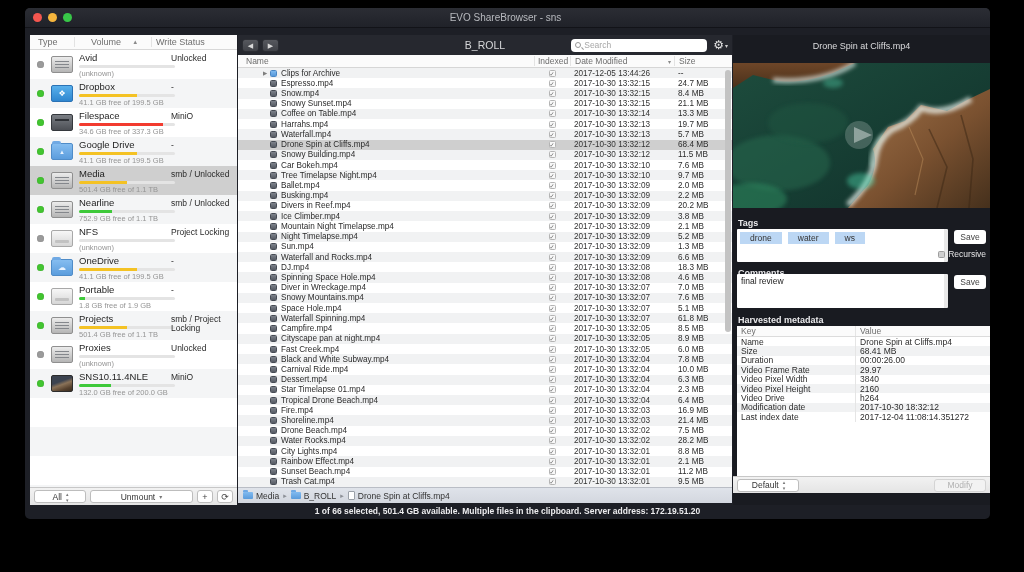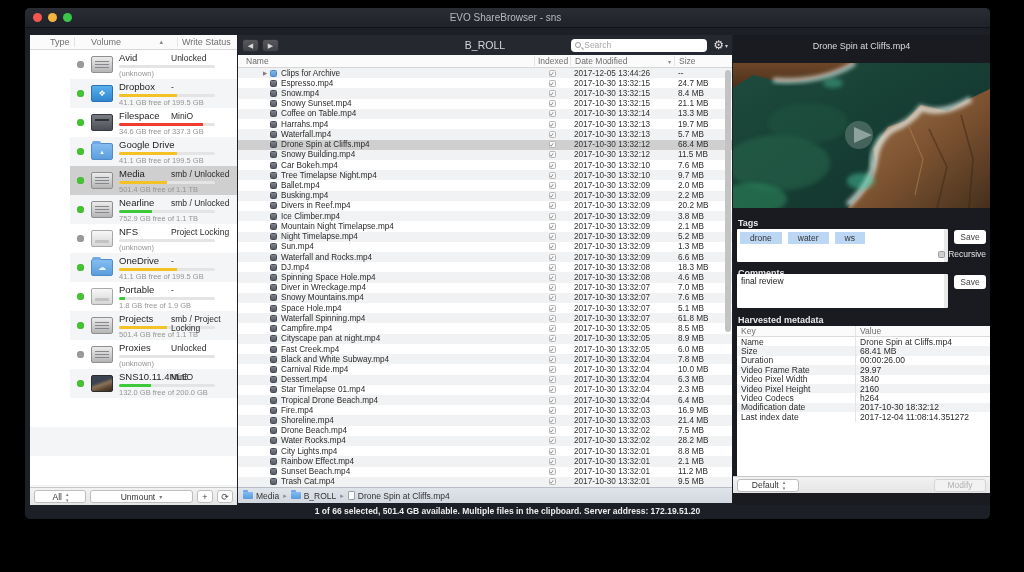--- a/index.html
+++ b/index.html
@@ -15,25 +15,25 @@
   .lights { display:flex; gap:6px; margin-left:8px; }
   .light { width:9px; height:9px; border-radius:50%; display:inline-block; }
   .light.red{ background:#f4564f; } .light.yellow{ background:#f5b53d; } .light.green{ background:#38c748; }
   .titlebar .title { position:absolute; left:0; right:4px; text-align:center;
     font-size:10px; color:#b7b9be; pointer-events:none; }
   
   .sidebar { position:absolute; left:5px; top:27px; width:207px; height:470px;
     background:#fff; display:flex; flex-direction:column; font-size:9px; }
   .sb-header { height:15px; flex:0 0 15px; display:flex; align-items:center;
     border-bottom:1px solid #d8d8d8; color:#6f6f6f; background:#fbfbfb; }
-  .sb-header .col-type{ width:44px; padding-left:20px; }
+  .sb-header .col-type{ width:44px; padding-left:8px; }
   .sb-header .col-volume{ flex:1; border-left:1px solid #e3e3e3; padding-left:16px; }
   .sb-header .sort-asc{ color:#8a8a8a; font-size:7px; margin-right:3px; }
-  .sb-header .col-status{ width:60px; border-left:1px solid #e3e3e3; padding-left:4px;margin-left:11px; }
-  .volume-list { flex:0 0 auto;padding-left:40px; }
+  .sb-header .col-status{ width:86px; border-left:1px solid #e3e3e3; padding-left:4px;margin-left:11px; }
+  .volume-list { flex:0 0 auto; }
   .vrow { height:29px; display:flex; align-items:center; background:#fff; }
   .vrow:nth-child(even){ background:#f4f5f6; }
   .vrow.selected{ background:#cfcfcf; }
   .dot{ width:7px; height:7px; border-radius:50%; margin:0 7px 0 7px; flex:0 0 7px; }
   .dot.green{ background:#43c531; box-shadow:inset 0 0 1px #2c8f1f; }
   .dot.gray{ background:#9b9b9b; box-shadow:inset 0 0 1px #6f6f6f; }
   .vicon{ width:22px; height:17px; flex:0 0 22px; margin-right:6px; border-radius:2px; position:relative; }
   .icon-evo-drive{ background:linear-gradient(#ececec,#b5b5b5); border:1px solid #8f8f8f; }
   .icon-evo-drive::after{ content:""; position:absolute; left:3px; right:3px; top:4px; height:8px;
     background:repeating-linear-gradient(180deg,#84878c 0 1px,transparent 1px 3px); }
@@ -964,21 +964,21 @@
   </div>
           <div class="mrow">
     <span class="m-key">Video Pixel Width</span>
     <span class="m-val">3840</span>
   </div>
           <div class="mrow">
     <span class="m-key">Video Pixel Height</span>
     <span class="m-val">2160</span>
   </div>
           <div class="mrow">
-    <span class="m-key">Video Codecs</span>
+    <span class="m-key">Video Drive</span>
     <span class="m-val">h264</span>
   </div>
           <div class="mrow">
     <span class="m-key">Modification date</span>
     <span class="m-val">2017-10-30 18:32:12</span>
   </div>
           <div class="mrow">
     <span class="m-key">Last index date</span>
     <span class="m-val">2017-12-04 11:08:14.351272</span>
   </div>

